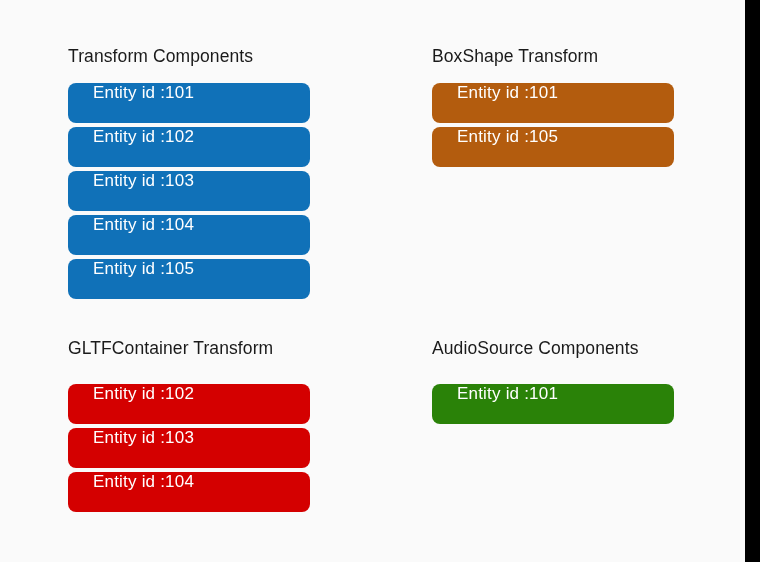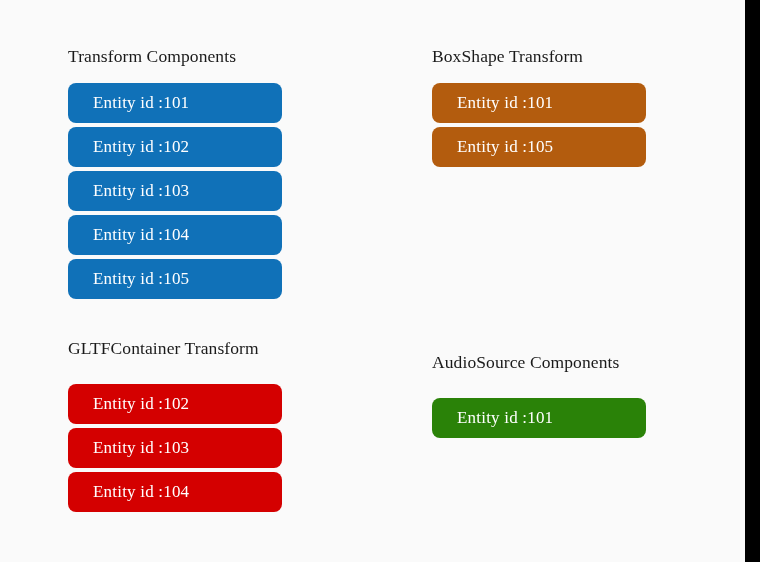--- a/index.html
+++ b/index.html
@@ -1,16 +1,16 @@
 <!DOCTYPE html>
 <html><head>
 <meta charset="utf-8">
 <title>Component Entity Lists</title>
 <style>
-  * { margin: 0; padding: 0; box-sizing: border-box; font-family: Liberation Serif, serif; }
+  * { margin: 0; padding: 0; box-sizing: border-box; }
 
   html, body {
     width: 760px;
     height: 562px;
     overflow: hidden;
   }
 
   body {
     background: #fafafa;
     font-family: "Liberation Sans", sans-serif;
@@ -49,40 +49,40 @@
     white-space: nowrap;
   }
 
   .entity-list {
     position: absolute;
     left: 0;
     width: 214px;
   }
 
   .entity-chip {
-    width: 214px;
+    width: 242px;
     height: 40px;
     border-radius: 8px;
     margin-bottom: 4px;
     display: flex;
-    align-items: center;
+    align-items: flex-start;
     padding-left: 25px;
     color: #ffffff;
     font-size: 17px;
     letter-spacing: 0.2px;
     white-space: nowrap;
   }
 
   .entity-chip:last-child { margin-bottom: 0; }
 
   
   #section-transform      { left: 68px;  top: 46px; }
   #section-boxshape       { left: 432px; top: 46px; }
   #section-gltfcontainer  { left: 68px;  top: 338px; }
-  #section-audiosource    { left: 432px; top: 352px; }
+  #section-audiosource    { left: 432px; top: 338px; }
 
   #section-transform      .entity-list { top: 37px; }
   #section-boxshape       .entity-list { top: 37px; }
   #section-gltfcontainer  .entity-list { top: 46px; }
   #section-audiosource    .entity-list { top: 46px; }
 </style>
 </head>
 <body style="background: rgb(250, 250, 250);">
 
 <div id="canvas" style="background: rgb(250, 250, 250);">

